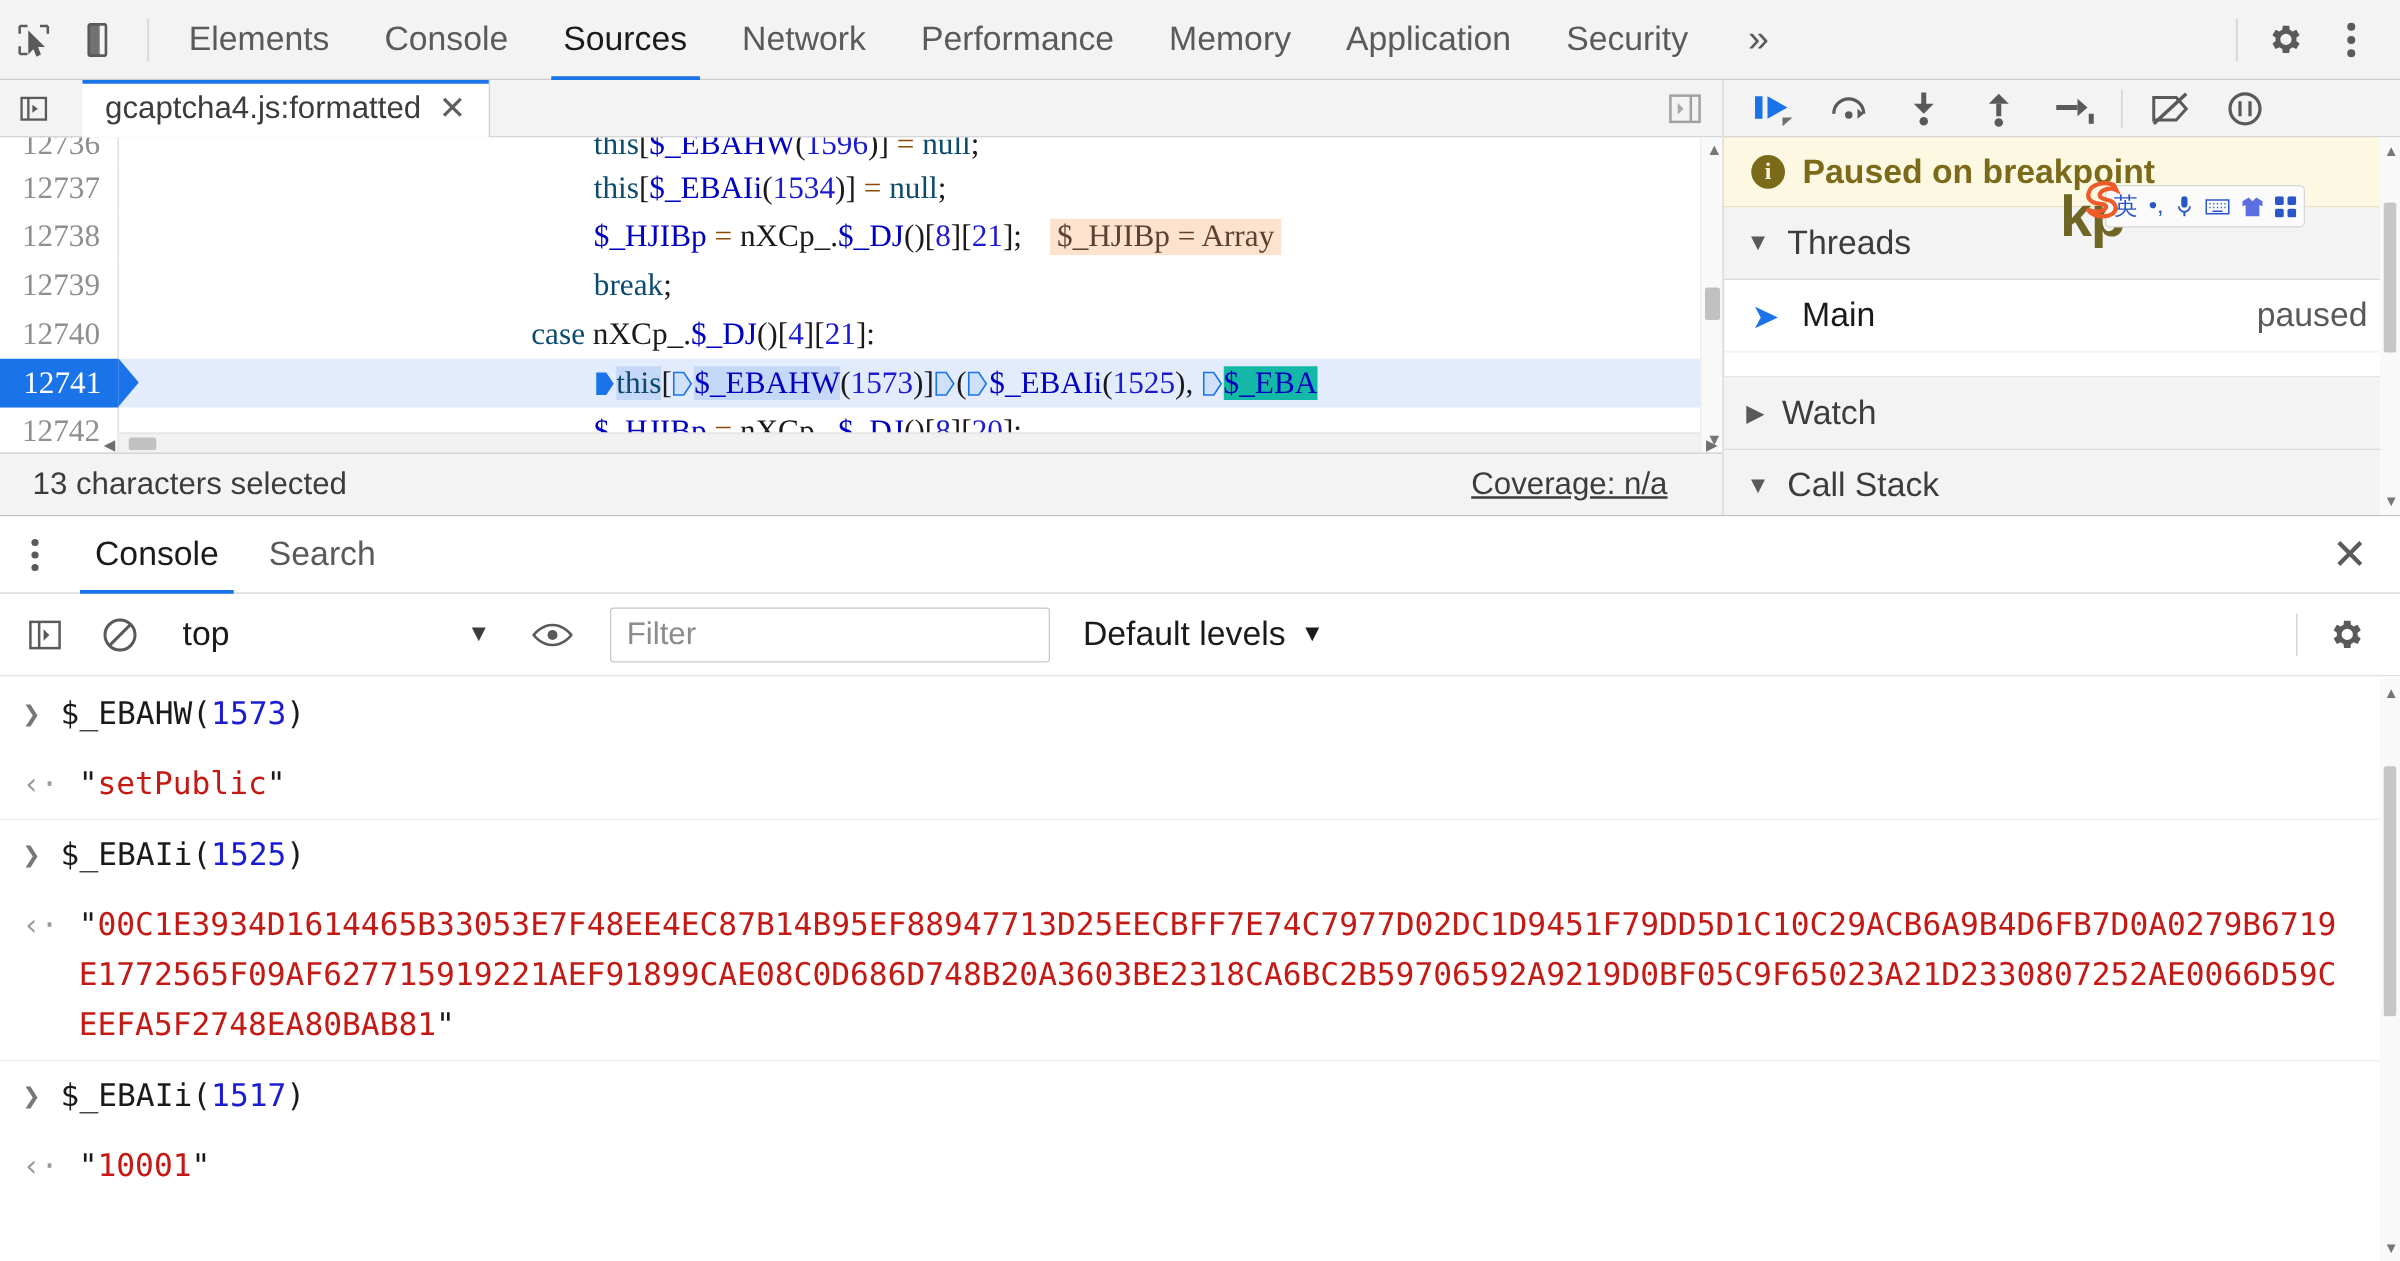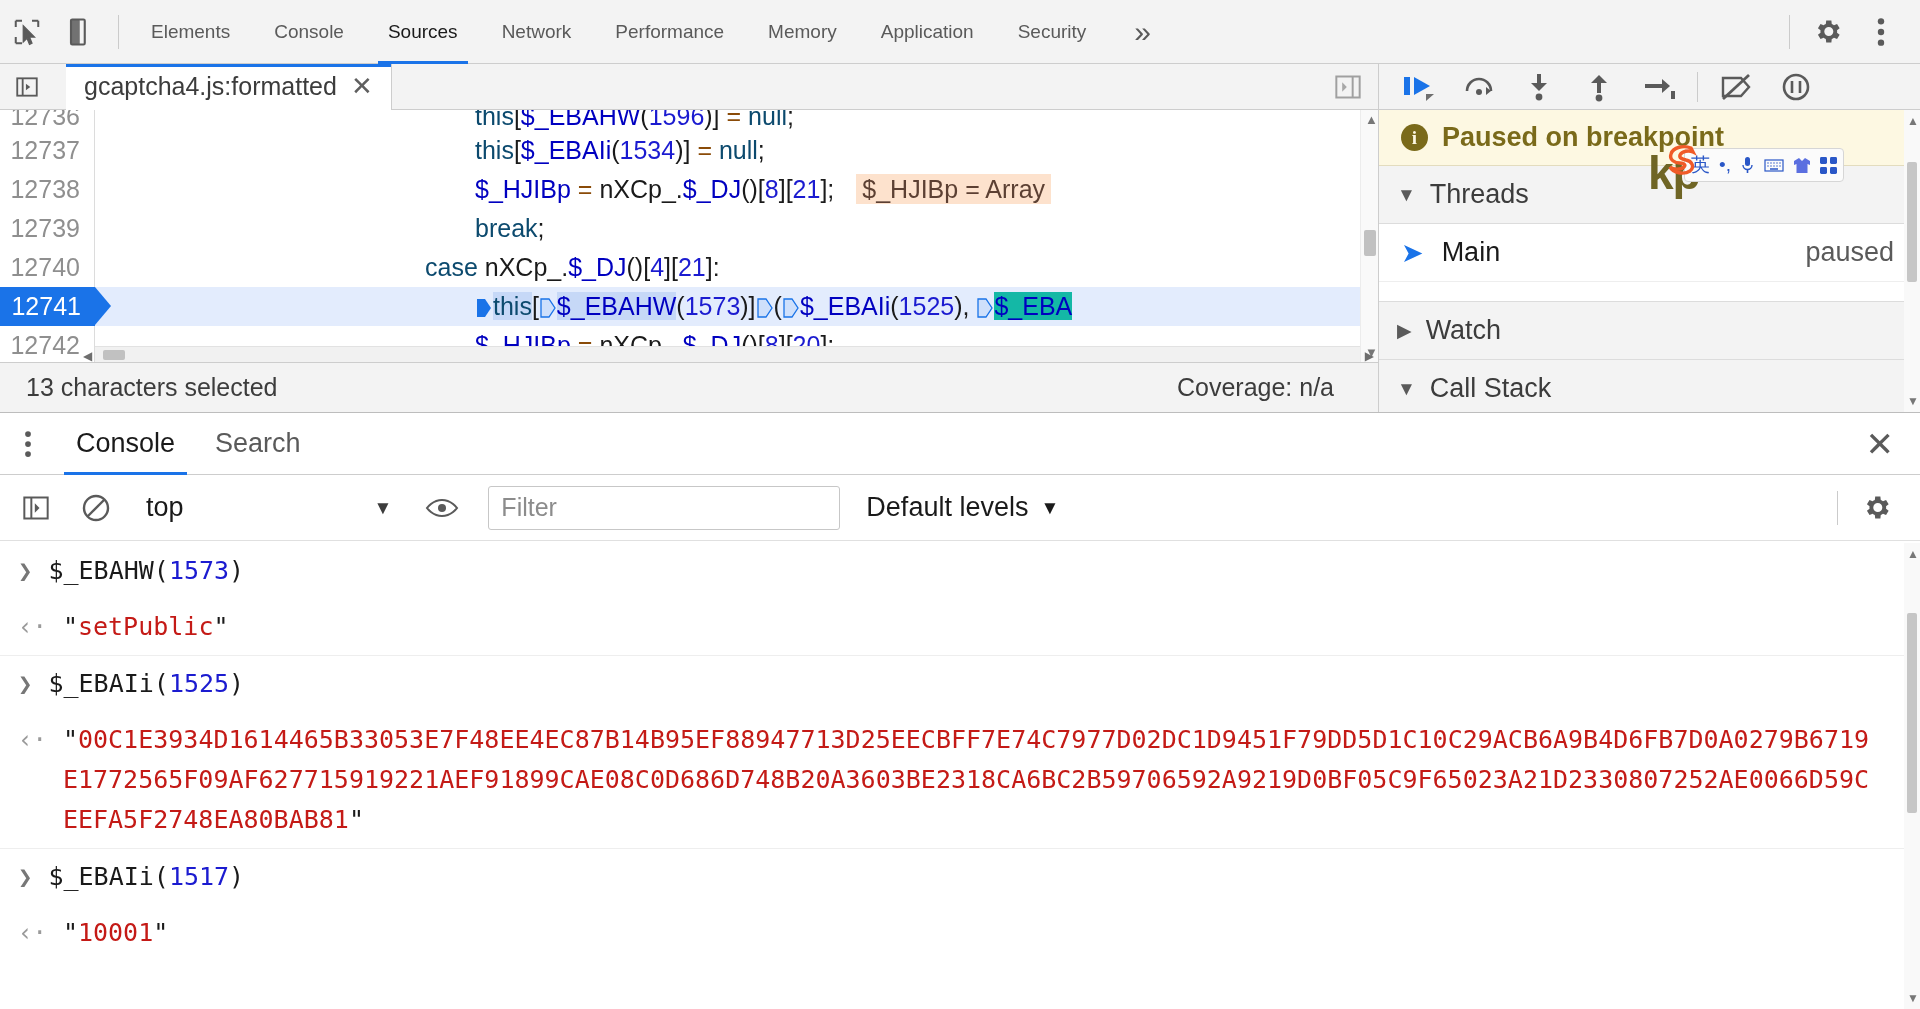--- a/index.html
+++ b/index.html
@@ -19,21 +19,21 @@
     display:flex; align-items:center;
   }
   .tb-icon-btn {
     width:54px; height:54px; display:flex; align-items:center; justify-content:center;
     cursor:pointer;
   }
   .tb-sep { width:1px; height:34px; background:#cbcbcb; margin:0 10px; }
   .tabs { display:flex; align-items:center; height:64px; }
   .tab {
     padding:0 22px; height:64px; display:flex; align-items:center;
-    font-size:19px; color:#5a5a5a; cursor:pointer; position:relative;
+    font-size:27px; color:#5a5a5a; cursor:pointer; position:relative;
     white-space:nowrap;
   }
   .tab.active { color:#1a1a1a; }
   .tab.active::after {
     content:''; position:absolute; left:12px; right:12px; bottom:0; height:3px;
     background:#1a73e8;
   }
   .tb-right { margin-left:auto; display:flex; align-items:center; padding-right:12px; }
   .chev-more { font-size:30px; color:#5a5a5a; padding:0 26px; cursor:pointer; }
 
@@ -57,21 +57,21 @@
     content:''; position:absolute; left:0; right:0; top:0; height:3px; background:#1a73e8;
   }
   .ft-close { font-size:26px; color:#5f5f5f; cursor:pointer; }
   .ft-right-icon {
     margin-left:auto; width:60px; height:46px;
     display:flex; align-items:center; justify-content:center; cursor:pointer;
   }
 
   .code-area {
     position:relative; height:252px; overflow:hidden; background:#fff;
-    font-family:Liberation Sans, sans-serif;
+    font-family:Liberation Serif, serif;
   }
   .code-row { display:flex; height:39px; align-items:center; position:relative; }
   .code-row.exec { background:#e3ecfd; }
   .gutter {
     width:95px; min-width:95px; height:39px; text-align:right;
     padding-right:14px; font-size:25px; color:#8f8f8f;
     display:flex; align-items:center; justify-content:flex-end;
     border-right:1px solid #dcdcdc; position:relative;
   }
   .code-row.exec .gutter {
@@ -118,21 +118,21 @@
   .v-scroll .vup, .v-scroll .vdn { position:absolute; left:4px; font-size:13px; color:#777; }
   .v-scroll .vup { top:2px; }
   .v-scroll .vdn { bottom:2px; }
 
   .status-bar {
     position:absolute; left:0; bottom:0; width:1378px; height:50px;
     background:#f3f3f3; border-top:1px solid #cdcdcd;
     display:flex; align-items:center; font-size:25px; color:#3c3c3c;
   }
   .status-left { padding-left:26px; }
-  .status-right { margin-left:auto; padding-right:44px; }
+  .status-right { margin-left:auto; padding-right:44px;text-decoration:underline; }
 
   
   .debug-pane {
     width:542px; position:relative; background:#fff;
     border-left:1px solid #cdcdcd;
   }
   .dbg-toolbar {
     height:46px; background:#f3f3f3; border-bottom:1px solid #cdcdcd;
     display:flex; align-items:center; padding:0 12px; gap:4px;
   }

